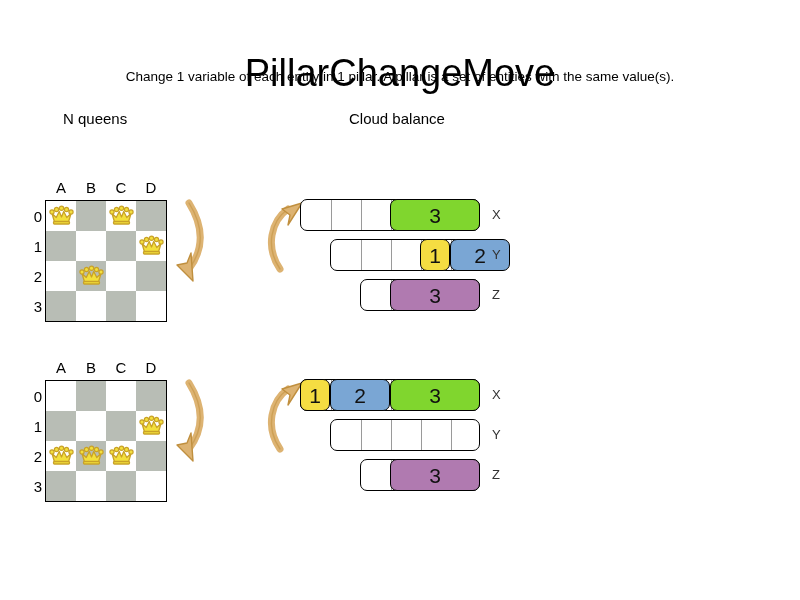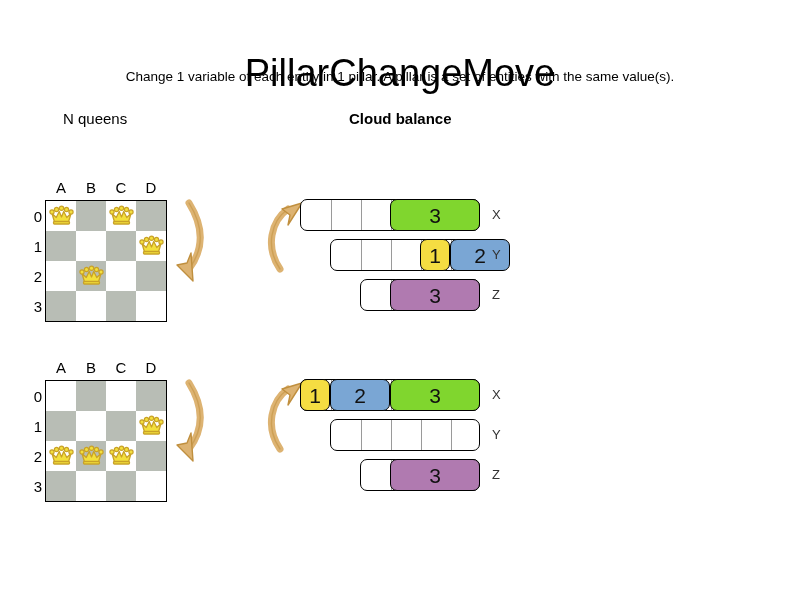--- a/index.html
+++ b/index.html
@@ -34,21 +34,21 @@
     text-align: center;
     font-size: 13.5px;
     line-height: 18px;
   }
   .section-header {
     position: absolute;
     font-size: 15px;
     white-space: nowrap;
   }
   #header-nqueens { top: 110px; left: 63px; }
-  #header-cloud   { top: 110px; left: 349px; font-weight: bold; }
+  #header-cloud   { top: 110px; left: 349px; }
 
   
   .board-wrap { position: absolute; }
   #board-before { left: 45px; top: 200px; }
   #board-after  { left: 45px; top: 380px; }
 
   .board {
     position: relative;
     width: 120px;
     height: 120px;

